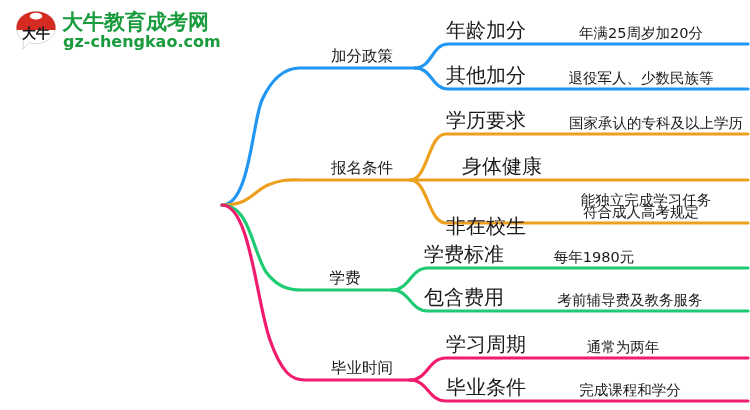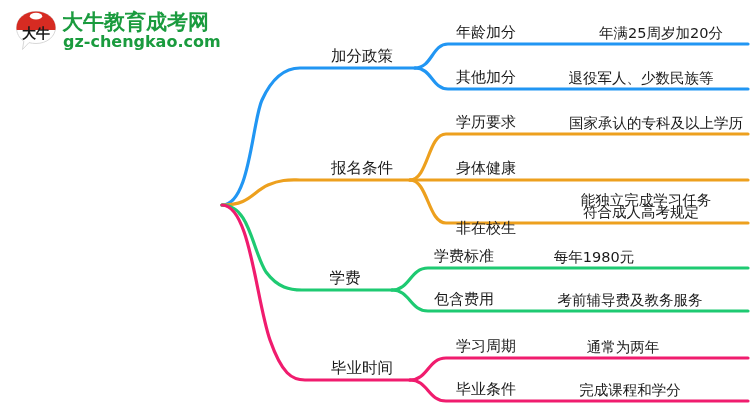--- a/index.html
+++ b/index.html
@@ -82,21 +82,21 @@
     font-size: 16.5px;
     left: 8px;
     top: 196px;
     letter-spacing: -0.2px;
   }
   .node-l1 {
     font-size: 15.5px;
     transform: translate(-50%, -100%);
   }
   .node-l2 {
-    font-size: 15px;
+    font-size: 20px;
     transform: translate(-50%, -100%);
   }
   .node-l3 {
     font-size: 14.5px;
     transform: translate(-50%, -100%);
   }
 </style>
 </head>
 <body>
 
@@ -145,28 +145,28 @@
         <path d="M410 380 C428 380 428 358 446 358 L748 358"></path>
         <path d="M410 380 C428 380 428 401 446 401 L748 401"></path>
       </g>
 
     </g>
   </svg>
 
 
   <div class="node node-l1" style="left:362px; top:64px;">加分政策</div>
   <div class="node node-l2" style="left:486px; top:40px;">年龄加分</div>
-  <div class="node node-l3" style="left:641px; top:40px;margin-left:20px;">年满25周岁加20分</div>
+  <div class="node node-l3" style="left:641px; top:40px;">年满25周岁加20分</div>
   <div class="node node-l2" style="left:486px; top:85px;">其他加分</div>
   <div class="node node-l3" style="left:641px; top:85px;">退役军人、少数民族等</div>
 
   <div class="node node-l1" style="left:362px; top:176px;text-align:center;">报名条件</div>
   <div class="node node-l2" style="left:486px; top:130px;">学历要求</div>
   <div class="node node-l3" style="left:656px; top:130px;">国家承认的专科及以上学历</div>
-  <div class="node node-l2" style="left:486px; top:176px;">身体健康</div>
+  <div class="node node-l2" style="left:502px; top:176px;">身体健康</div>
   <div class="node node-l3" style="left:646px; top:176px;margin-top:31px;">能独立完成学习任务</div>
   <div class="node node-l2" style="left:486px; top:236px;">非在校生</div>
   <div class="node node-l3" style="left:641px; top:219px;">符合成人高考规定</div>
 
   <div class="node node-l1" style="left:345px; top:286px;">学费</div>
   <div class="node node-l2" style="left:464px; top:264px;">学费标准</div>
   <div class="node node-l3" style="left:594px; top:264px;">每年1980元</div>
   <div class="node node-l2" style="left:464px; top:307px;">包含费用</div>
   <div class="node node-l3" style="left:630px; top:307px;">考前辅导费及教务服务</div>
 

